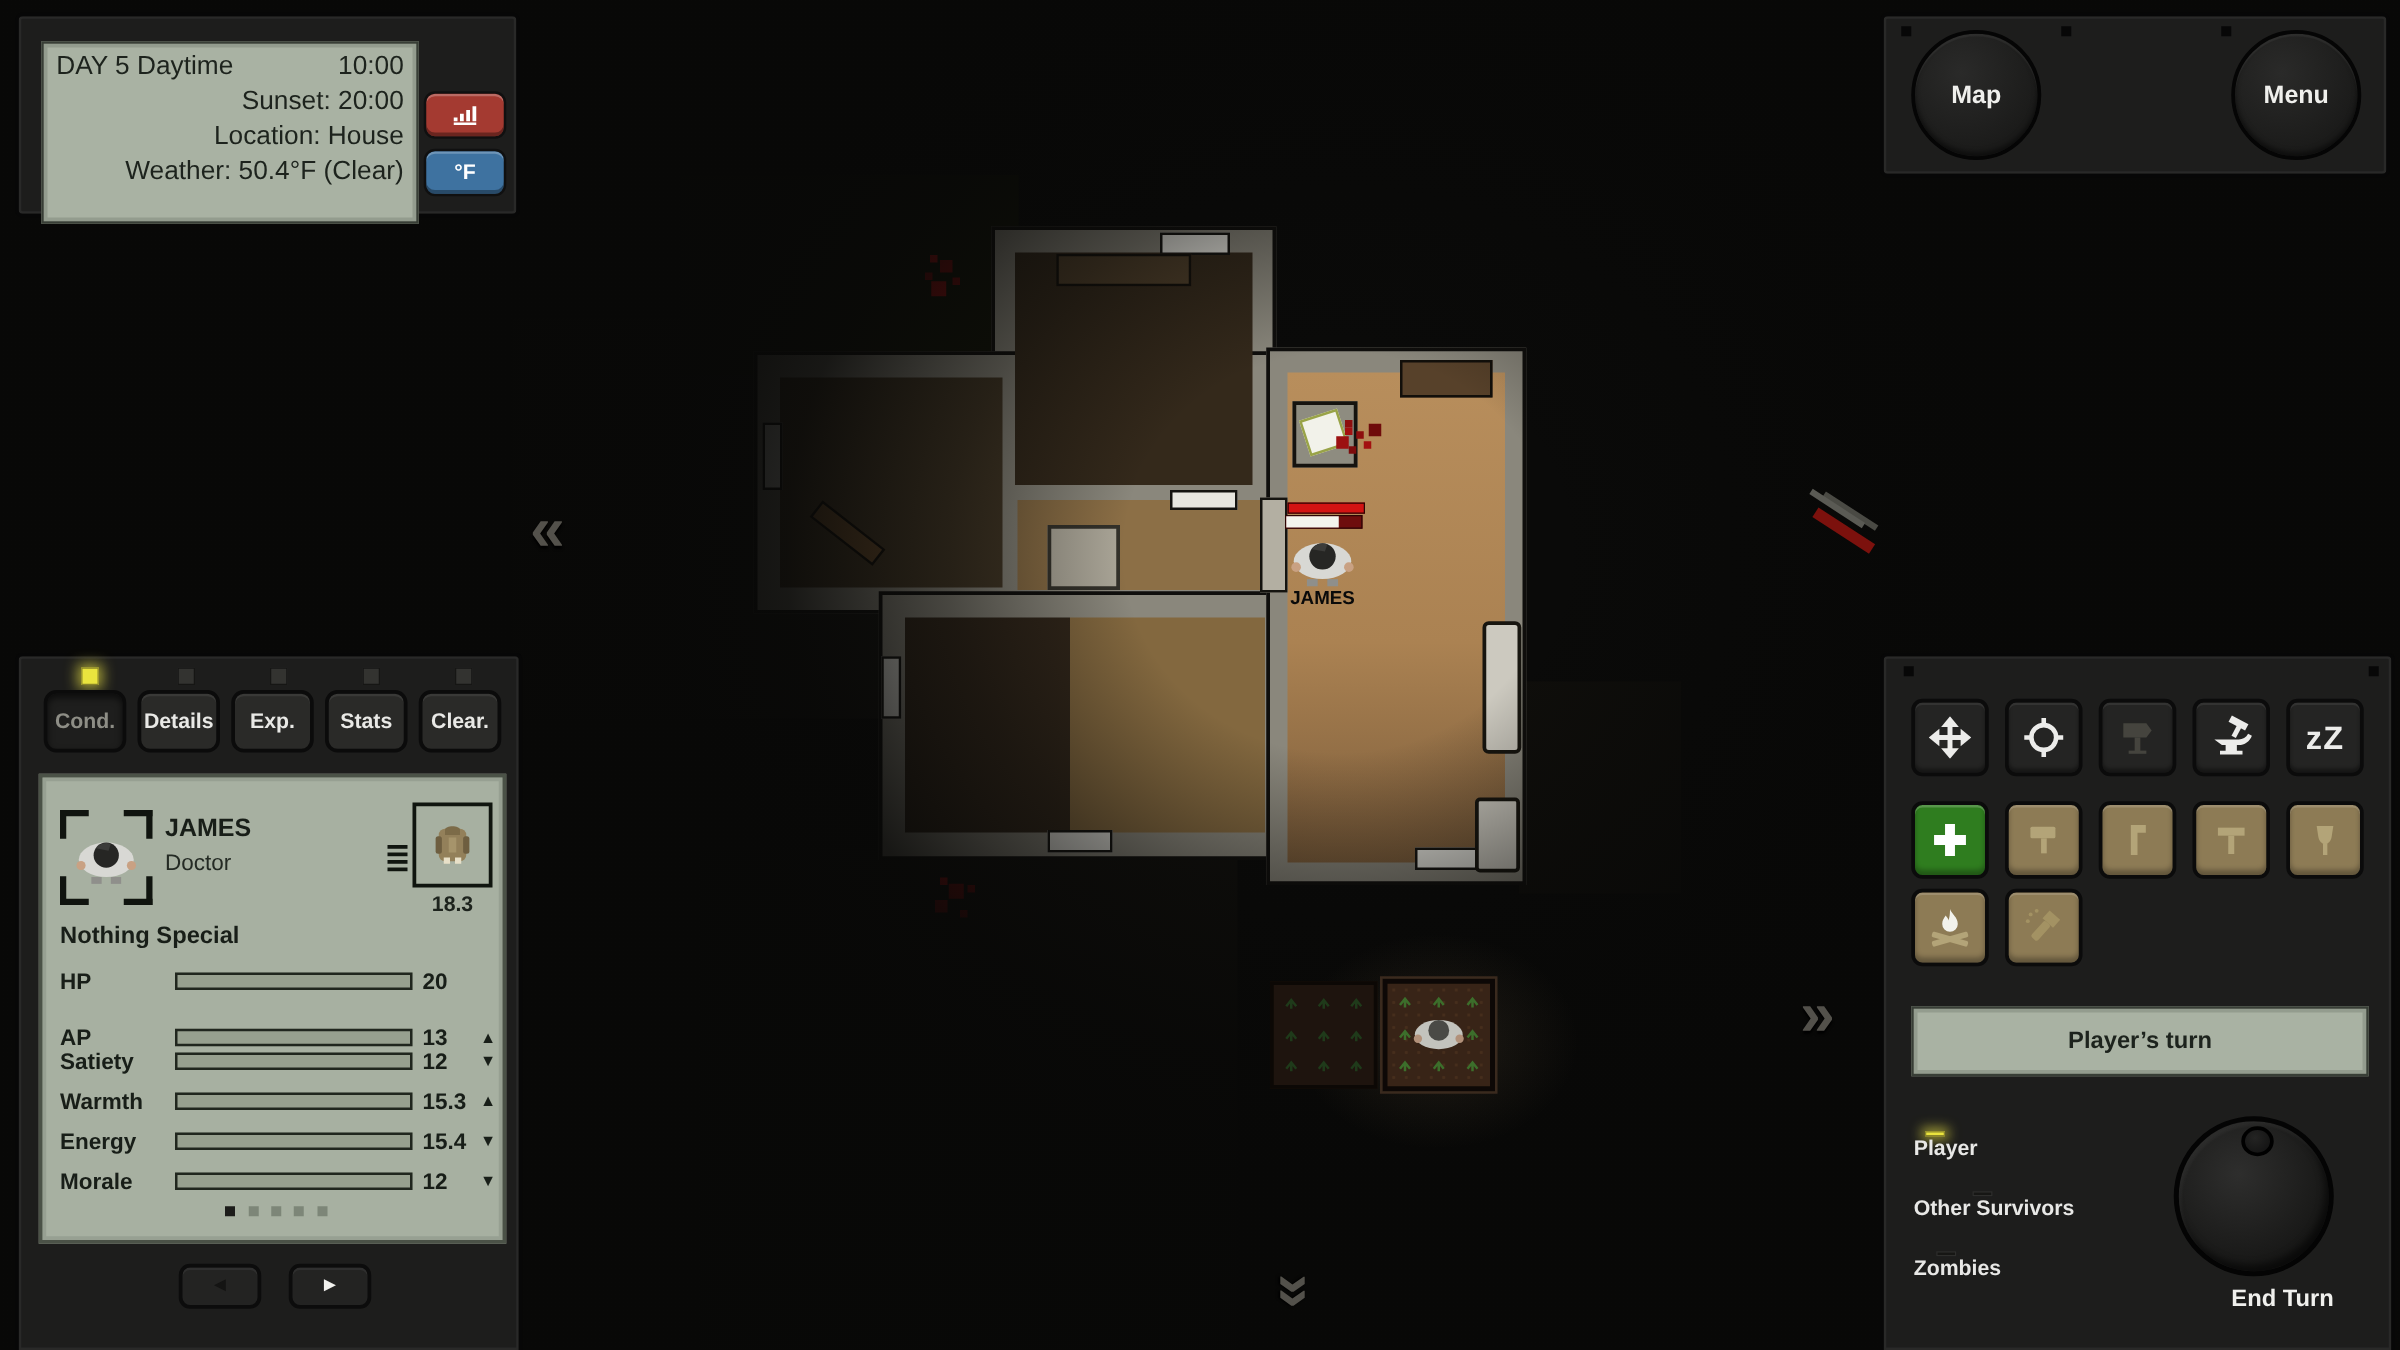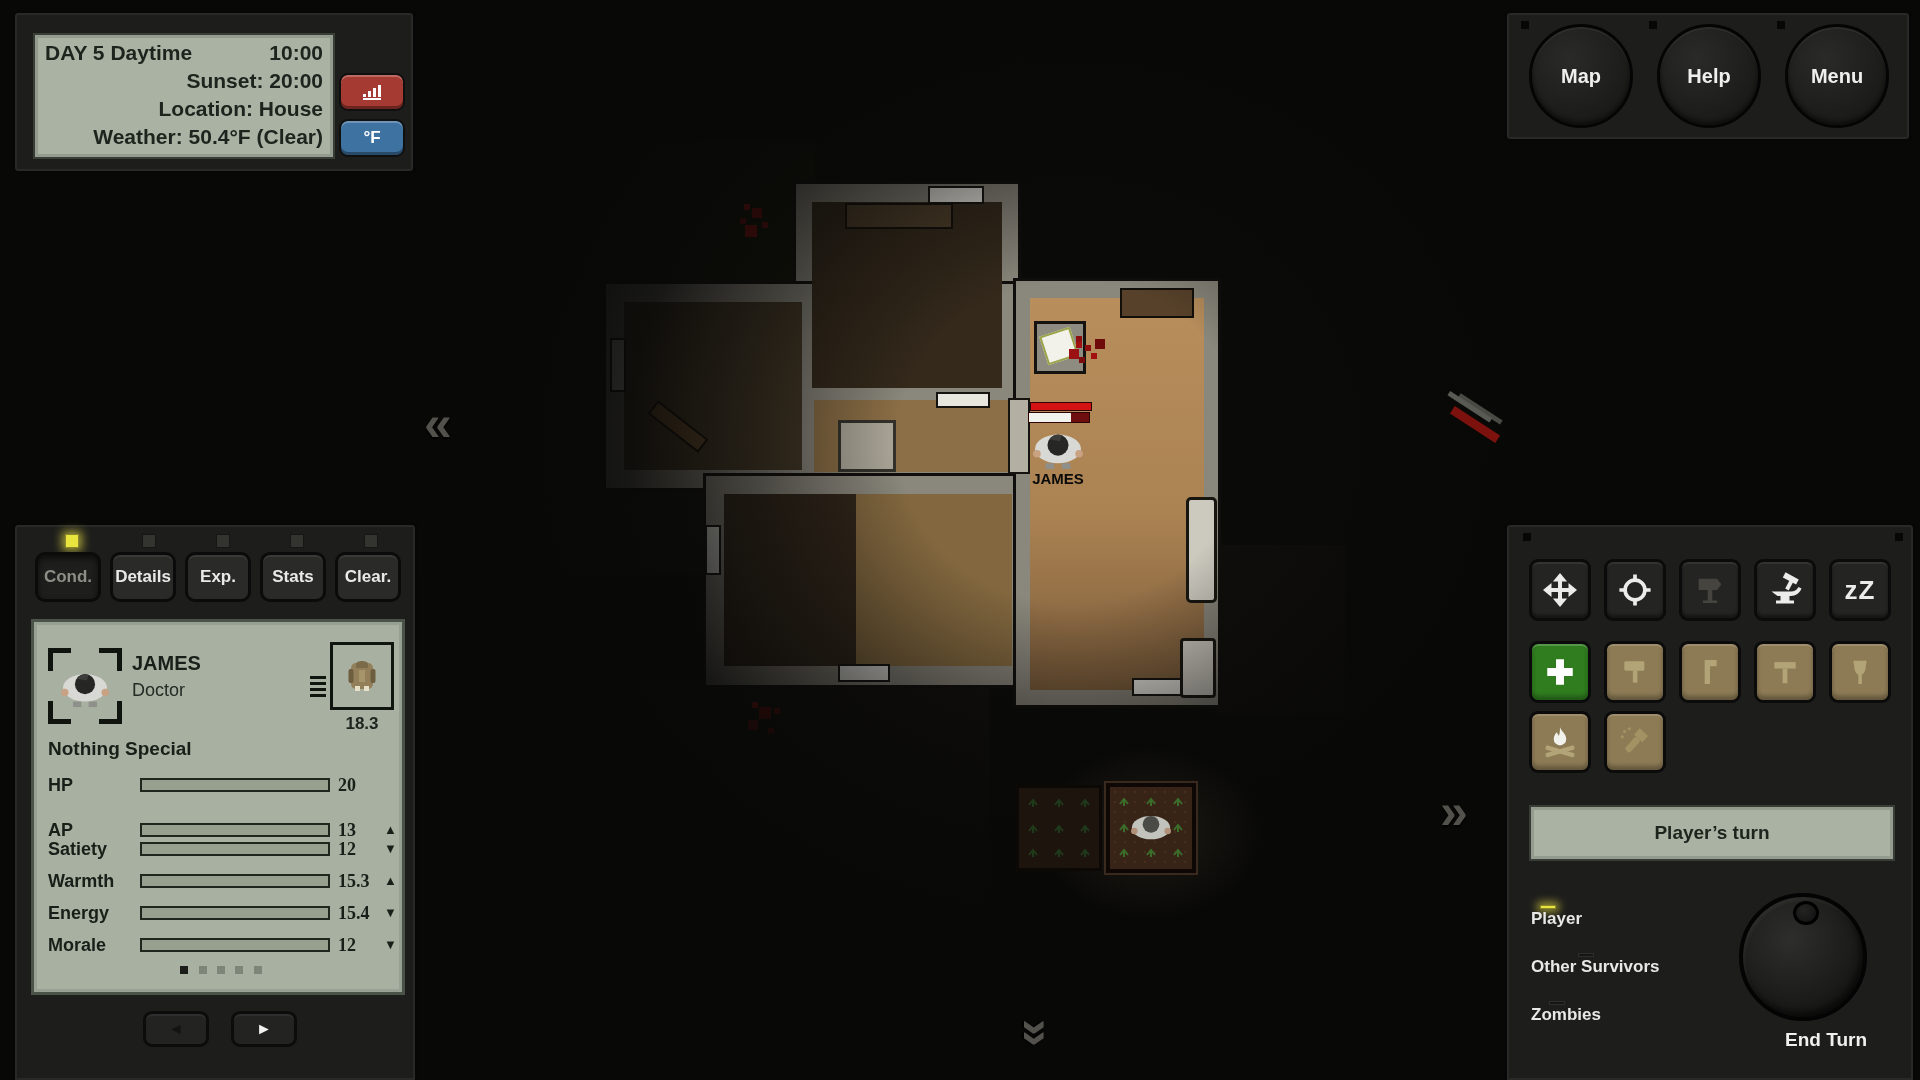--- a/index.html
+++ b/index.html
@@ -79,21 +79,21 @@
   .red-item{left:1448px;top:420px;width:54px;height:9px;background:#7c110d;transform:rotate(33deg);box-shadow:-14px -12px 0 -2px #5a5a54,-4px -16px 0 -2px #4a4a44;}
 
   
   .panel{position:absolute;background:#1d1d1c;border:3px solid #070707;border-radius:6px;
     box-shadow:inset 0 0 0 2px #292928;box-sizing:border-box;}
   .lcd{background:#a9b2a3;border:2px solid #383e36;box-shadow:inset 0 0 0 3px #939c8e;color:#1d231d;box-sizing:border-box;}
   .screw{position:absolute;width:8px;height:8px;background:#070707;}
 
   
   .info-panel{left:12px;top:10px;width:404px;height:164px;}
-  .info-lcd{position:absolute;left:18px;top:20px;width:302px;height:126px;padding:4px 10px;font-size:21px;font-weight:bold;line-height:28px;}
+  .info-lcd{position:absolute;left:18px;top:20px;width:302px;height:146px;padding:4px 10px;font-size:21px;font-weight:normal;line-height:28px;}
   .info-row1{display:flex;justify-content:space-between;}
   .info-right{text-align:right;}
   .mini-btn{position:absolute;width:62px;height:34px;border-radius:9px;border:2px solid #101010;cursor:pointer;
     display:flex;align-items:center;justify-content:center;color:#fff;font-weight:bold;font-size:17px;
     box-shadow:inset 0 2px 0 rgba(255,255,255,.25),inset 0 -3px 0 rgba(0,0,0,.35);}
   .btn-red{left:324px;top:60px;background:#a43a31;}
   .btn-blue{left:324px;top:106px;background:#3e72a0;}
 
   
   .menu-panel{left:1504px;top:10px;width:408px;height:132px;}
@@ -122,21 +122,21 @@
   .char-role{position:absolute;left:98px;top:58px;font-size:18px;color:#242a24;}
   .pack-box{position:absolute;left:296px;top:20px;width:64px;height:68px;border:3px solid #10150f;box-sizing:border-box;cursor:pointer;}
   .hamburger{position:absolute;left:276px;top:54px;width:16px;height:22px;cursor:pointer;
     background:linear-gradient(#10150f 3px,transparent 3px);background-size:16px 6px;}
   .pack-weight{position:absolute;left:292px;top:92px;width:72px;text-align:center;font-size:17px;font-weight:bold;color:#1d231d;}
   .char-trait{position:absolute;left:14px;top:116px;font-size:19px;font-weight:bold;color:#181e18;}
   .stat-row{position:absolute;left:0;width:374px;height:26px;}
   .stat-label{position:absolute;left:14px;top:1px;font-size:18px;font-weight:bold;color:#181e18;}
   .stat-bar{position:absolute;left:106px;top:4px;width:190px;height:14px;background:#97a08f;border:2px solid #20261e;box-sizing:border-box;}
   .stat-fill{height:100%;background:#0f150e;}
-  .stat-value{position:absolute;left:304px;top:1px;font-size:18px;font-weight:bold;color:#181e18;font-family:Liberation Serif, serif;}
+  .stat-value{position:absolute;left:304px;top:1px;font-size:18px;font-weight:bold;color:#181e18;}
   .stat-trend{position:absolute;left:350px;top:3px;font-size:13px;color:#181e18;}
   .pager{position:absolute;left:0;top:338px;width:374px;text-align:center;}
   .dot{display:inline-block;width:8px;height:8px;margin:0 3px;background:#7d8678;}
   .dot.active{background:#1c1c1a;}
   .pgbtn{position:absolute;top:486px;width:66px;height:36px;background:#232322;border:3px solid #0c0c0c;border-radius:9px;
     display:flex;align-items:center;justify-content:center;font-size:16px;cursor:pointer;box-sizing:border-box;
     box-shadow:inset 0 2px 0 rgba(255,255,255,.06);}
   .pgbtn.prev{left:128px;color:#141413;}
   .pgbtn.next{left:216px;color:#f2f2ef;}
 
@@ -301,21 +301,20 @@
     <div class="mini-btn btn-blue">
       <span>°F</span>
     </div>
   </div>
 
   <div class="panel menu-panel">
     <div class="screw" style="left:14px;top:8px;"></div>
     <div class="screw" style="left:142px;top:8px;"></div>
     <div class="screw" style="left:270px;top:8px;"></div>
     <div class="round-btn" style="left:22px;">Map</div>
-    <div class="round-btn" style="left:150px;">Help</div>
     <div class="round-btn" style="left:278px;">Menu</div>
   </div>
 
   <div class="panel char-panel">
     <div class="led on" style="left:50px;"></div>
     <div class="led" style="left:127px;"></div>
     <div class="led" style="left:201px;"></div>
     <div class="led" style="left:275px;"></div>
     <div class="led" style="left:349px;"></div>
 

